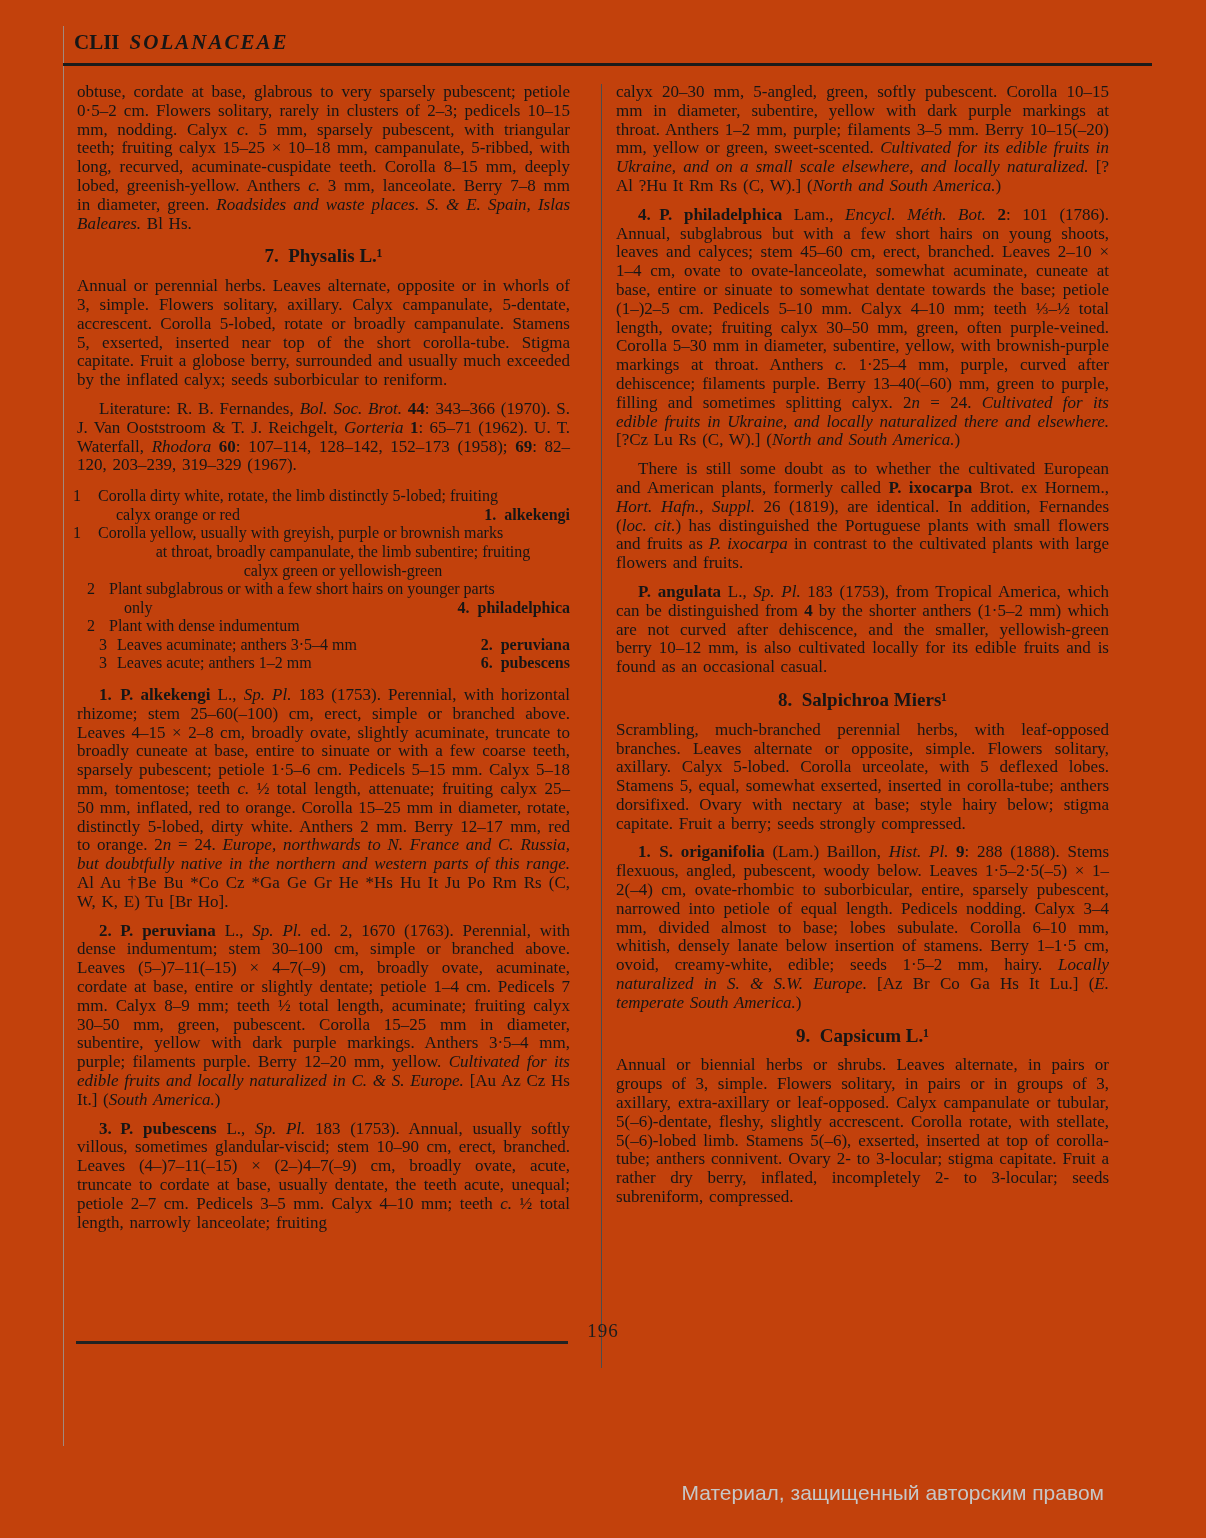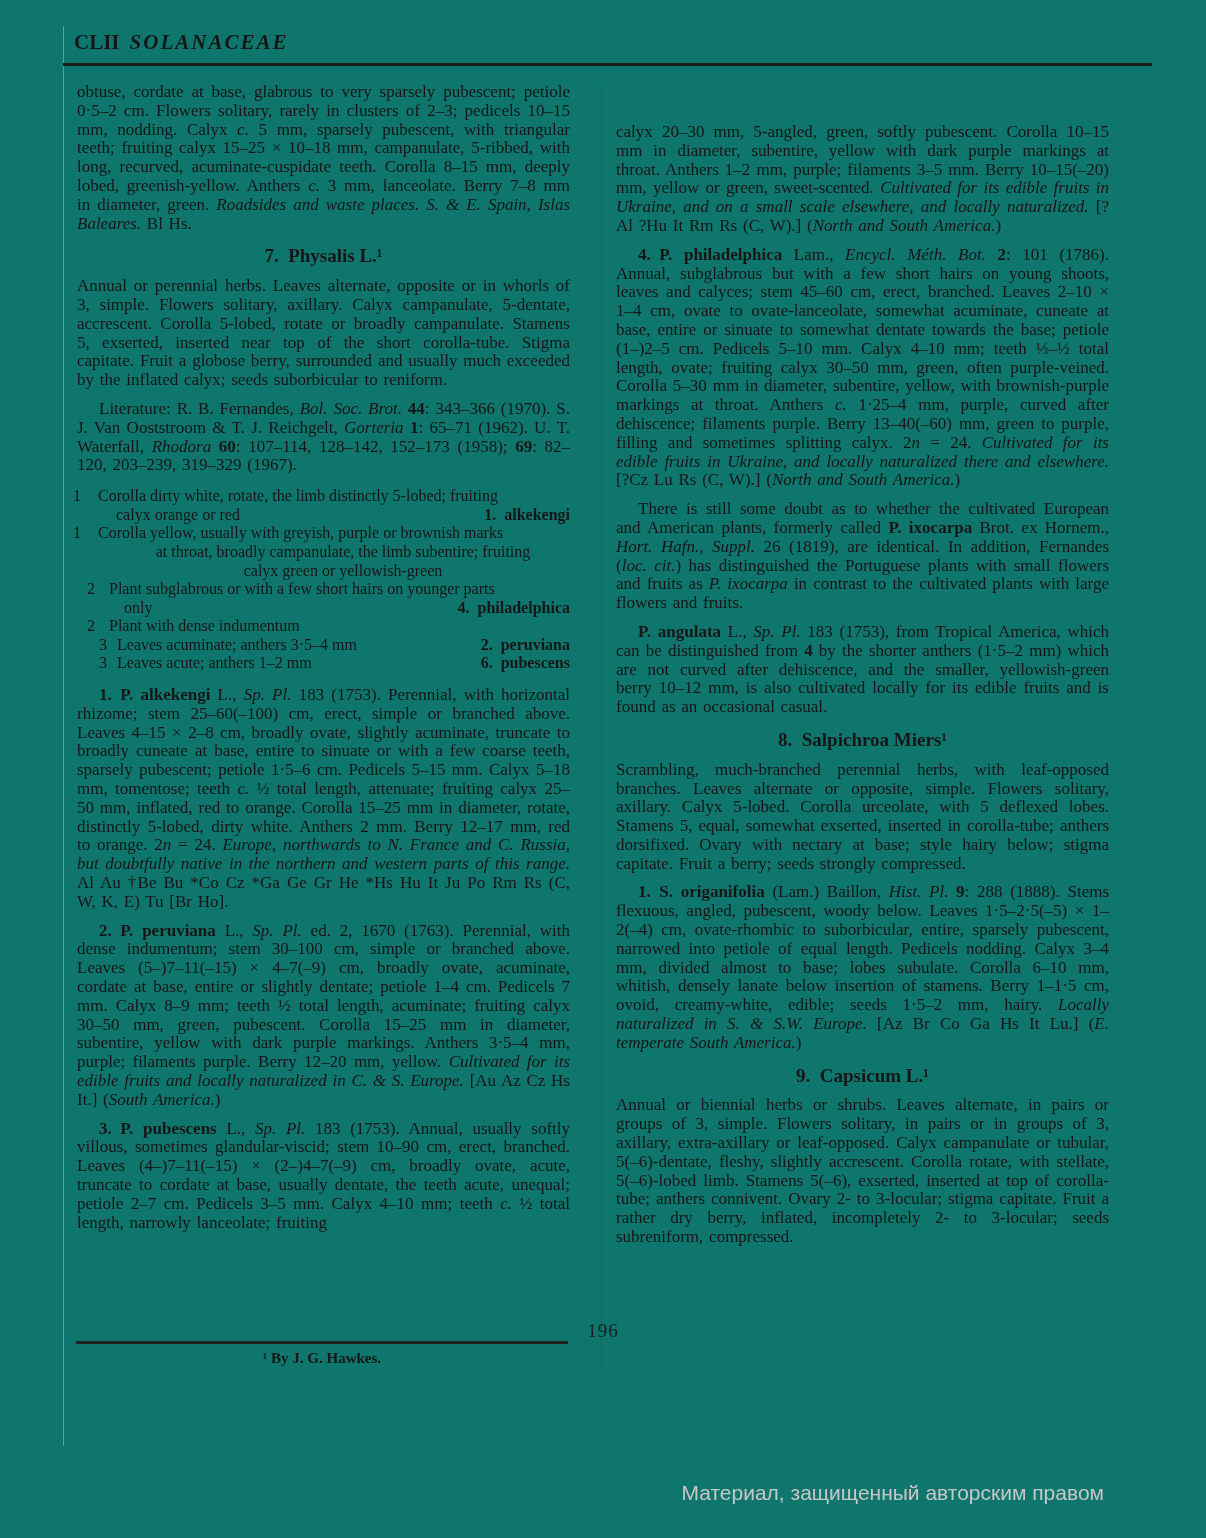--- a/index.html
+++ b/index.html
@@ -1,40 +1,40 @@
 <!DOCTYPE html>
 <html lang="en"><head>
 <meta charset="utf-8">
 <style>
   html,body{margin:0;padding:0;background:#ffffff;}
   .page{
     position:relative;
     width:1206px;height:1538px;
-    background:#0f766e;
+    background:#c2410c;
     font-family:"Liberation Serif",serif;
     color:#161616;
     overflow:hidden;
   }
   
   .left-edge-line{position:absolute;left:63px;top:26px;width:1px;height:1420px;background:#9a9a9a;opacity:.8;}
   .header-rule{position:absolute;left:63px;top:63px;width:1089px;height:3px;background:#1b1b1b;}
   .column-rule{position:absolute;left:601px;top:84px;width:1px;height:1284px;background:#4c4c4c;}
   .footnote-rule{position:absolute;left:76px;top:1341px;width:492px;height:3px;background:#222222;}
 
   .running-head{position:absolute;left:74px;top:30px;font-size:21px;font-weight:bold;white-space:nowrap;}
   .running-head .family{font-style:italic;letter-spacing:2px;margin-left:10px;}
 
   .col{
     position:absolute;top:83px;width:493px;
     font-size:17px;line-height:18.8px;
     text-align:justify;
     word-spacing:1.5px;
   }
   .col-left{left:77px;}
-  .col-right{left:616px;margin-top:40px;}
+  .col-right{left:616px;}
 
   .para{margin:0 0 10px 0;}
   .ind{text-indent:22px;}
   .heading{
     text-align:center;font-weight:bold;font-size:19px;
     margin:14px 0 11px 0;text-indent:0;word-spacing:normal;
   }
   .b{font-weight:bold;}
   .i{font-style:italic;}
 
@@ -142,18 +142,17 @@
 
     <div class="heading"><span class="b">8. Salpichroa Miers¹</span></div>
     <div class="para"><span>Scrambling, much-branched perennial herbs, with leaf-opposed branches. Leaves alternate or opposite, simple. Flowers solitary, axillary. Calyx 5-lobed. Corolla urceolate, with 5 deflexed lobes. Stamens 5, equal, somewhat exserted, inserted in corolla-tube; anthers dorsifixed. Ovary with nectary at base; style hairy below; stigma capitate. Fruit a berry; seeds strongly compressed.</span></div>
     <div class="para ind"><span class="b">1. S. origanifolia</span><span> (Lam.) Baillon, </span><span class="i">Hist. Pl.</span><span> </span><span class="b">9</span><span>: 288 (1888). Stems flexuous, angled, pubescent, woody below. Leaves 1·5–2·5(–5) × 1–2(–4) cm, ovate-rhombic to suborbicular, entire, sparsely pubescent, narrowed into petiole of equal length. Pedicels nodding. Calyx 3–4 mm, divided almost to base; lobes subulate. Corolla 6–10 mm, whitish, densely lanate below insertion of stamens. Berry 1–1·5 cm, ovoid, creamy-white, edible; seeds 1·5–2 mm, hairy. </span><span class="i">Locally naturalized in S. &amp; S.W. Europe.</span><span> [Az Br Co Ga Hs It Lu.] (</span><span class="i">E. temperate South America.</span><span>)</span></div>
 
     <div class="heading"><span class="b">9. Capsicum L.¹</span></div>
     <div class="para"><span>Annual or biennial herbs or shrubs. Leaves alternate, in pairs or groups of 3, simple. Flowers solitary, in pairs or in groups of 3, axillary, extra-axillary or leaf-opposed. Calyx campanulate or tubular, 5(–6)-dentate, fleshy, slightly accrescent. Corolla rotate, with stellate, 5(–6)-lobed limb. Stamens 5(–6), exserted, inserted at top of corolla-tube; anthers connivent. Ovary 2- to 3-locular; stigma capitate. Fruit a rather dry berry, inflated, incompletely 2- to 3-locular; seeds subreniform, compressed.</span></div>
   </div>
 
   <div class="footnote-rule"></div>
-  <div class="footnote">¹ By J. G. Hawkes.</div>
 
   <div class="page-number">196</div>
   <div class="watermark">Материал, защищенный авторским правом</div>
 
 </div>
 
 </body></html>

